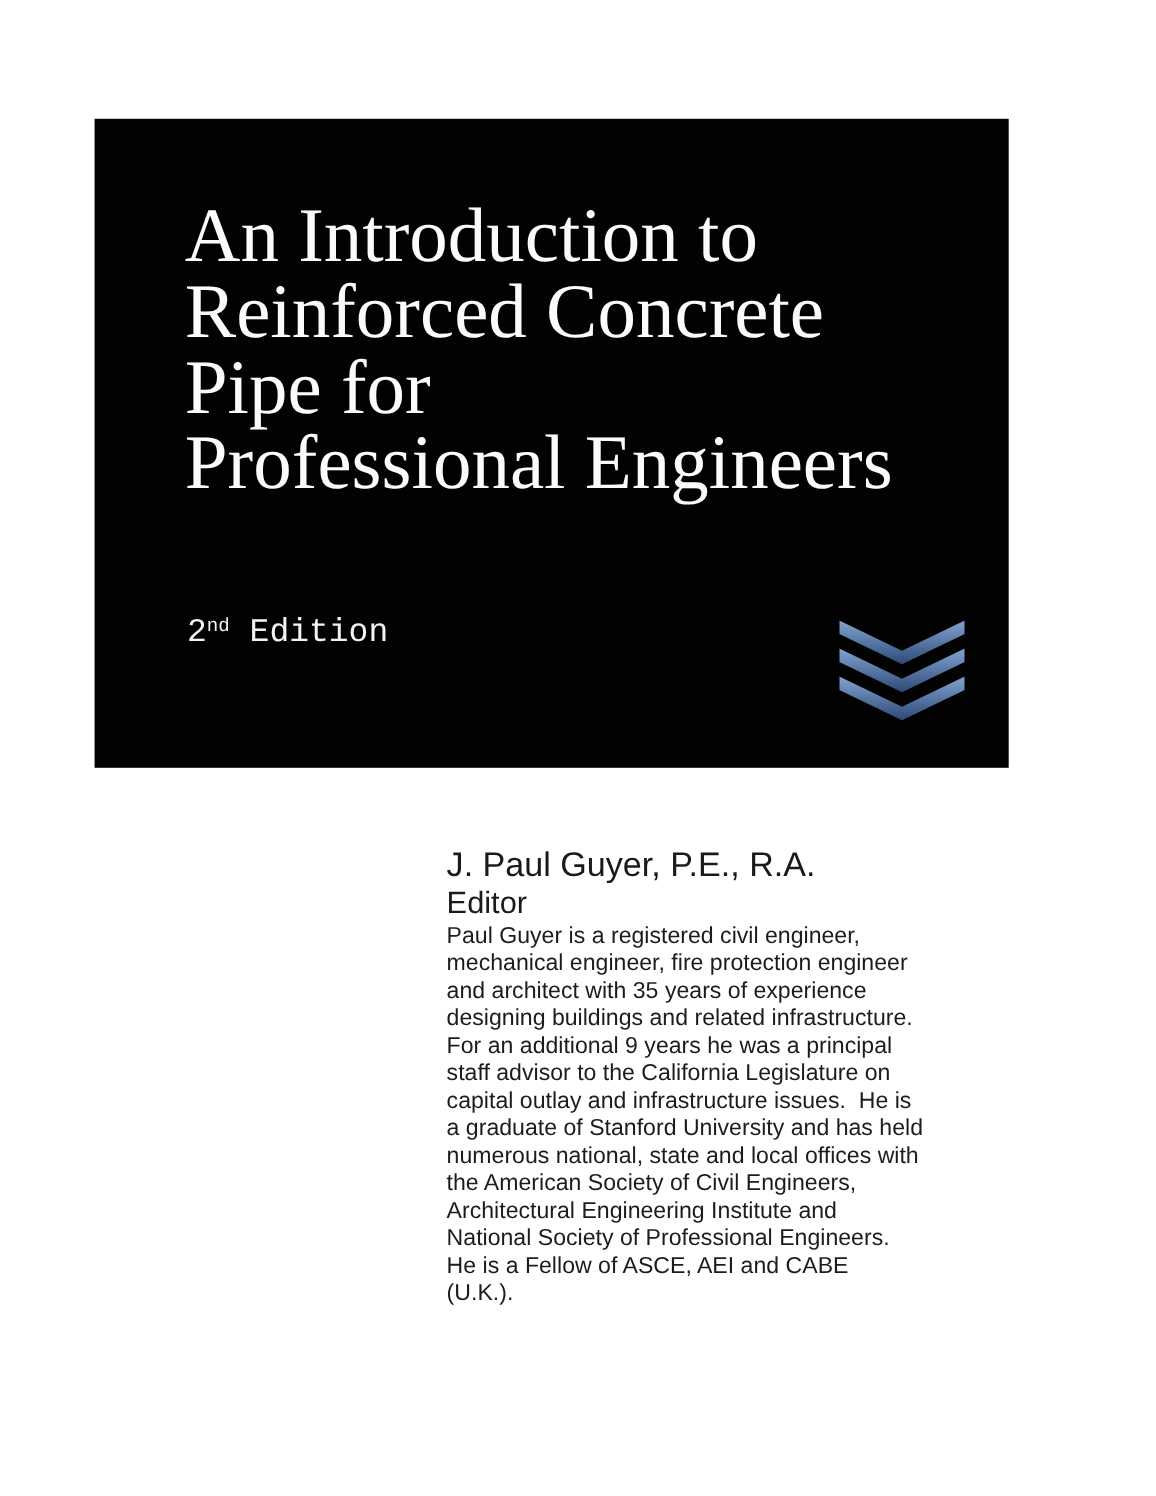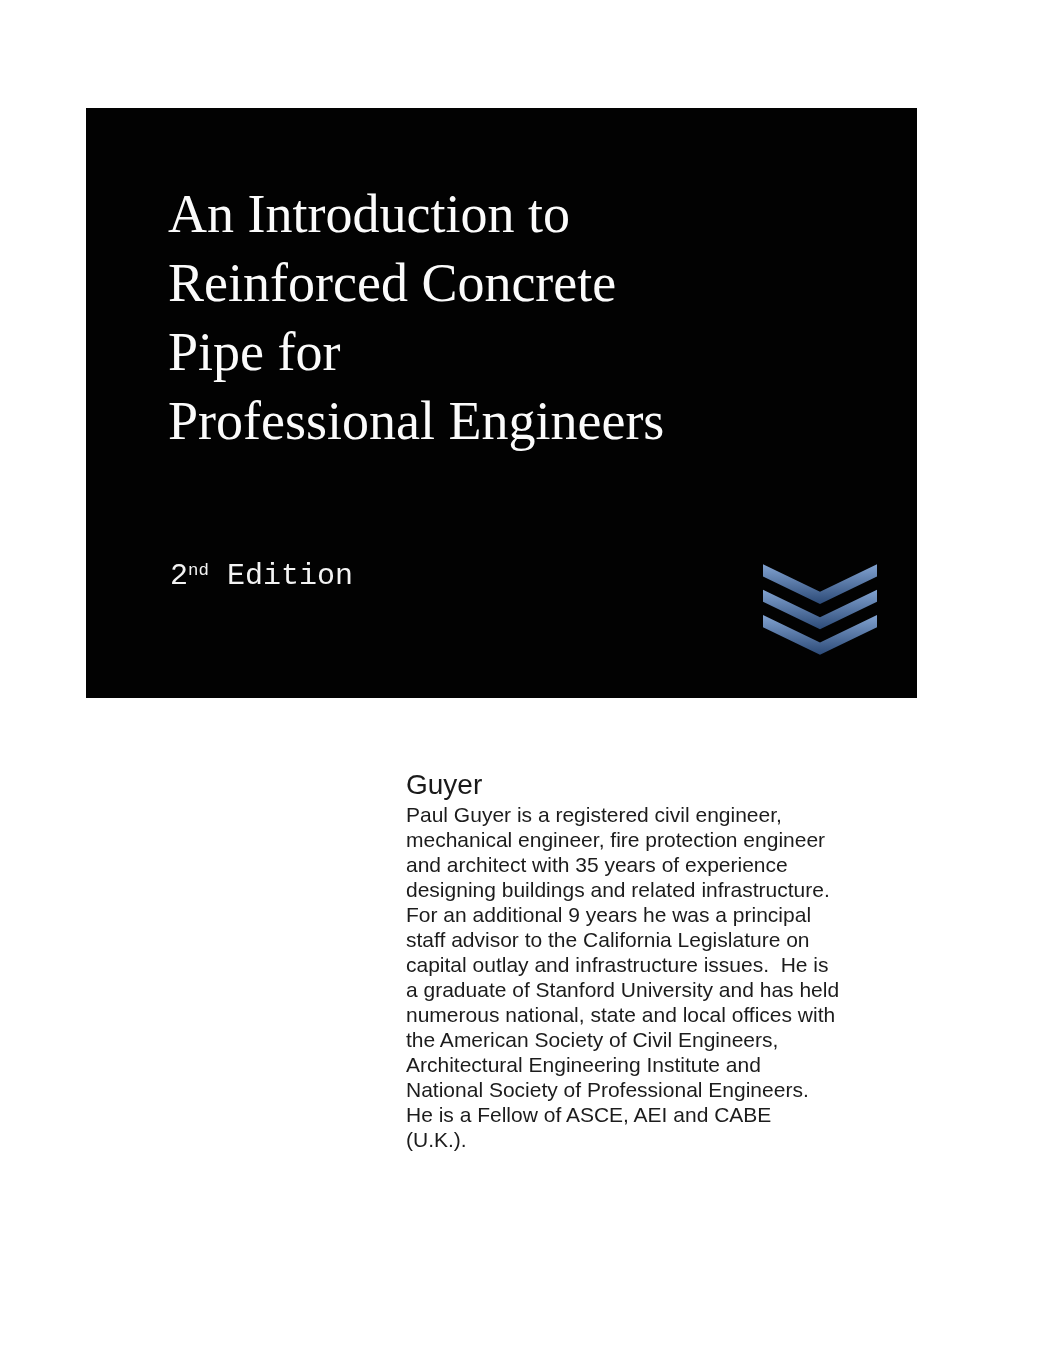--- a/index.html
+++ b/index.html
@@ -20,21 +20,21 @@
     height: 590px;
     background: #020202;
   }
   .book-title {
     position: absolute;
     left: 82px;
     top: 72px;
     width: 680px;
     color: #fbfbfb;
     font-family: "Liberation Serif", "DejaVu Serif", serif;
-    font-size: 54px;
+    font-size: 70px;
     line-height: 69px;
     font-weight: 400;
     white-space: pre-wrap;
   }
   .edition-line {
     position: absolute;
     left: 84px;
     top: 447px;
     color: #f3f3f3;
     font-family: Liberation Mono, monospace;
@@ -100,21 +100,22 @@
         </linearGradient>
       </defs>
       <polygon fill="url(#chevGrad)" points="0,0 56,27 112,0 112,12 56,39 0,12"></polygon>
       <polygon fill="url(#chevGrad)" points="0,25 56,52 112,25 112,37 56,64 0,37"></polygon>
       <polygon fill="url(#chevGrad)" points="0,50 56,77 112,50 112,62 56,89 0,62"></polygon>
     </svg>
 
   </div>
 
   <div class="author-block">
-    <div class="author-role">Guyer</div>
+    <div class="author-name">J. Paul Guyer, P.E., R.A.</div>
+    <div class="author-role">Editor</div>
     <div class="author-bio">Paul Guyer is a registered civil engineer,
 mechanical engineer, fire protection engineer
 and architect with 35 years of experience
 designing buildings and related infrastructure.
 For an additional 9 years he was a principal
 staff advisor to the California Legislature on
 capital outlay and infrastructure issues.  He is
 a graduate of Stanford University and has held
 numerous national, state and local offices with
 the American Society of Civil Engineers,

